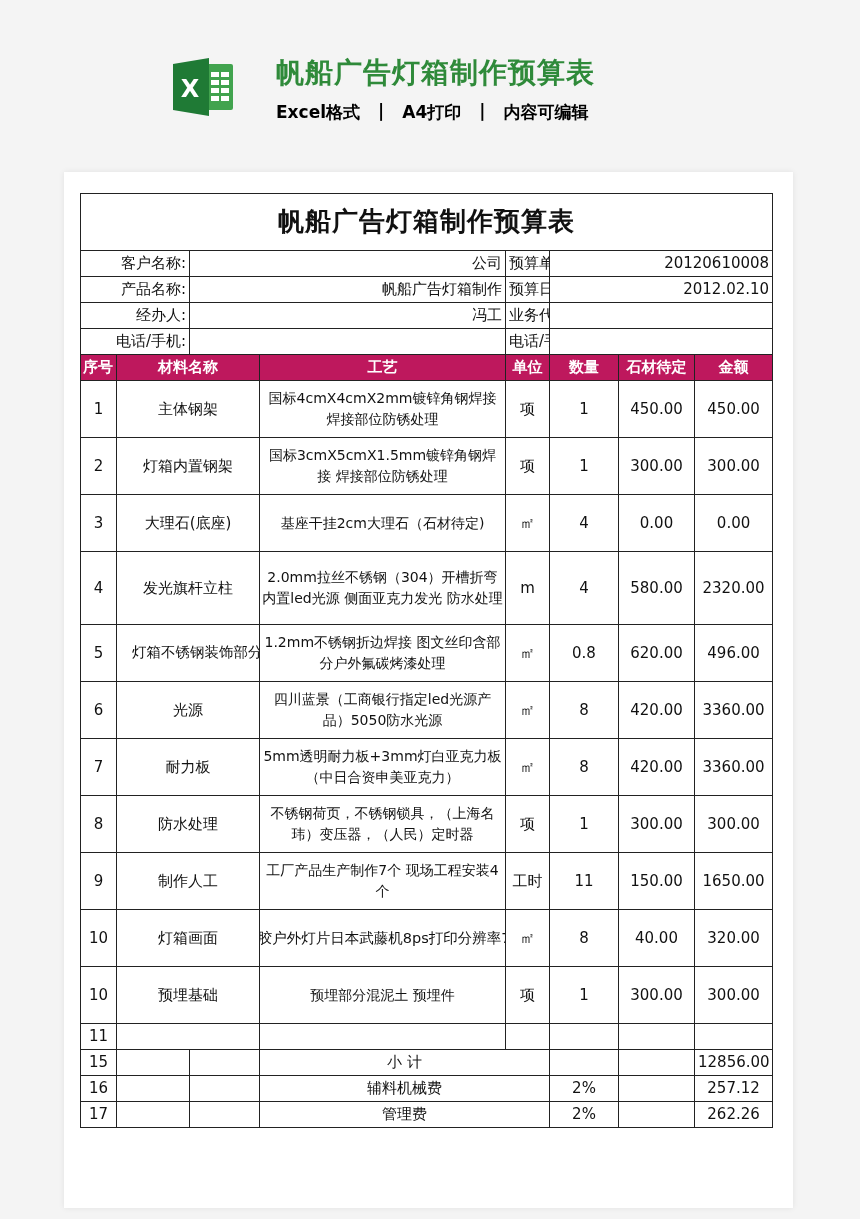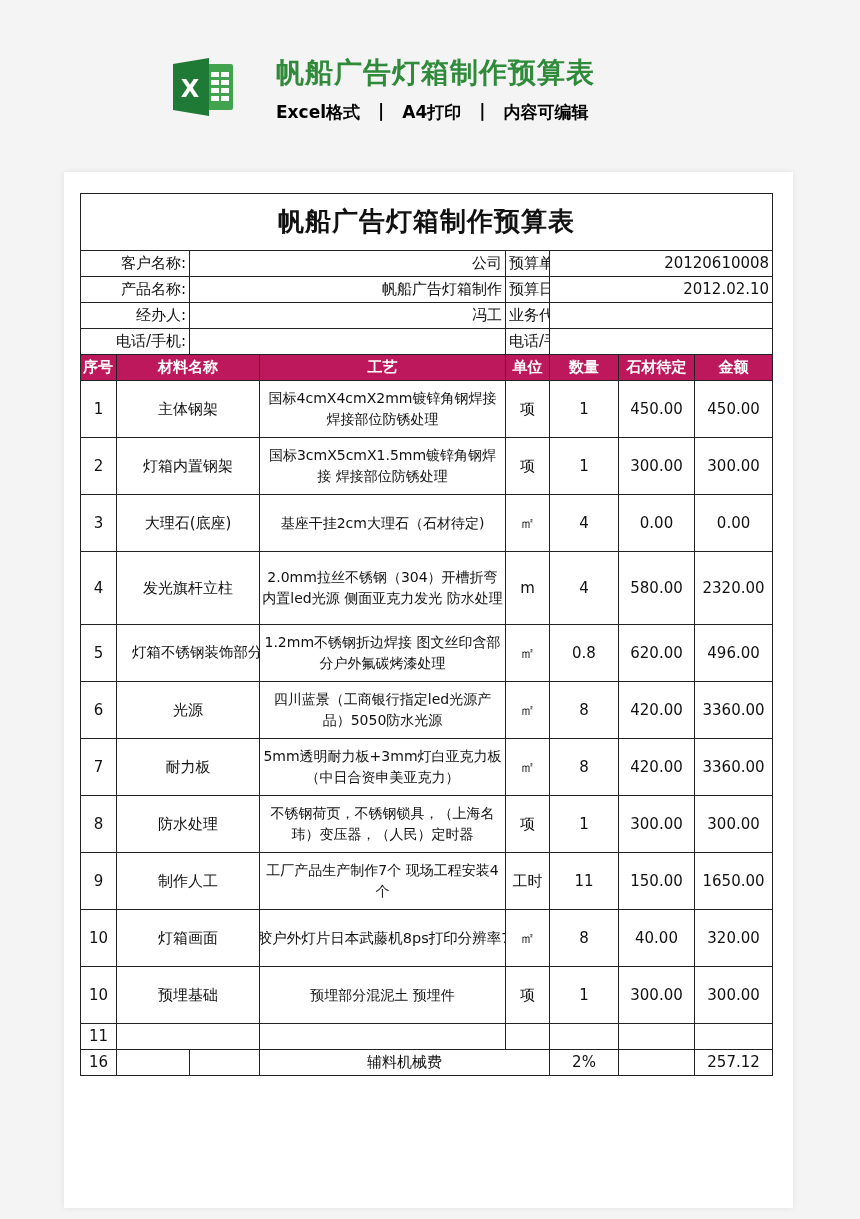--- a/index.html
+++ b/index.html
@@ -222,22 +222,40 @@
     <td class="idx">11</td>
     <td colspan="2"></td>
     <td colspan="2"></td>
     <td></td>
     <td></td>
     <td></td>
     <td></td>
   </tr>
 
   <tr class="sum">
+    <td class="idx">15</td>
+    <td></td>
+    <td></td>
+    <td colspan="3">小  计</td>
+    <td></td>
+    <td></td>
+    <td class="amt">12856.00</td>
+  </tr>
+  <tr class="sum">
     <td class="idx">16</td>
     <td></td>
     <td></td>
     <td colspan="3">辅料机械费</td>
     <td>2%</td>
     <td></td>
     <td>257.12</td>
   </tr>
+  <tr class="sum">
+    <td class="idx">17</td>
+    <td></td>
+    <td></td>
+    <td colspan="3">管理费</td>
+    <td>2%</td>
+    <td></td>
+    <td>262.26</td>
+  </tr>
 </tbody>
   </table>
 
 </body></html>

